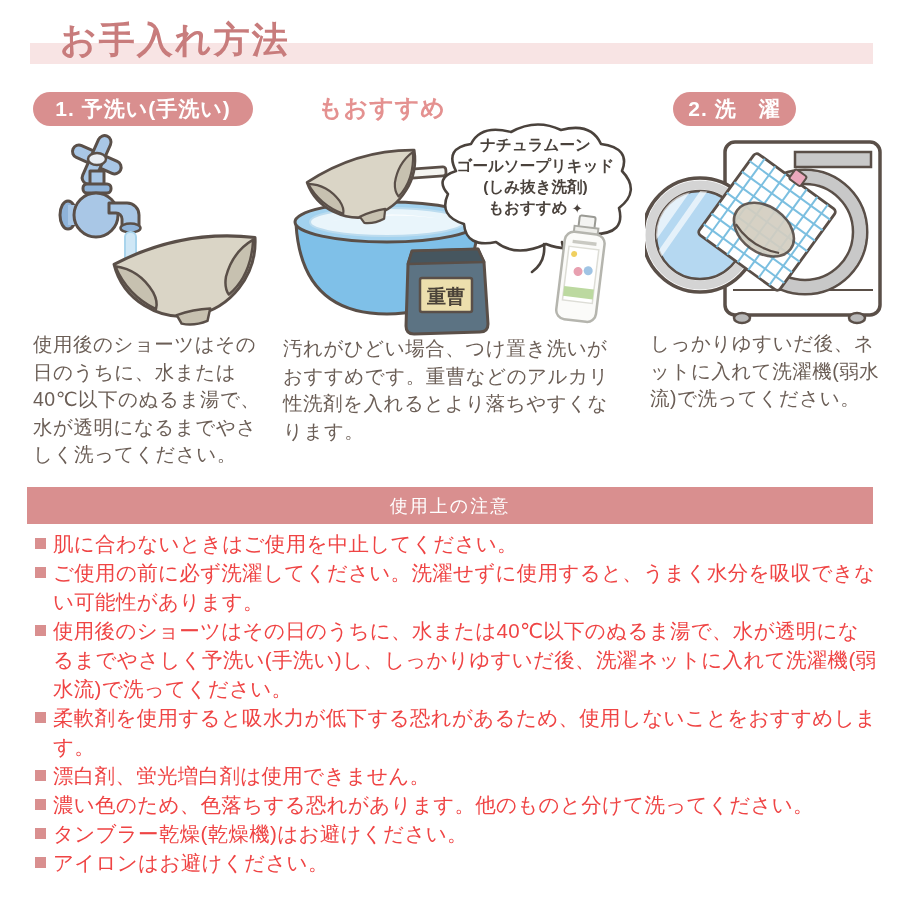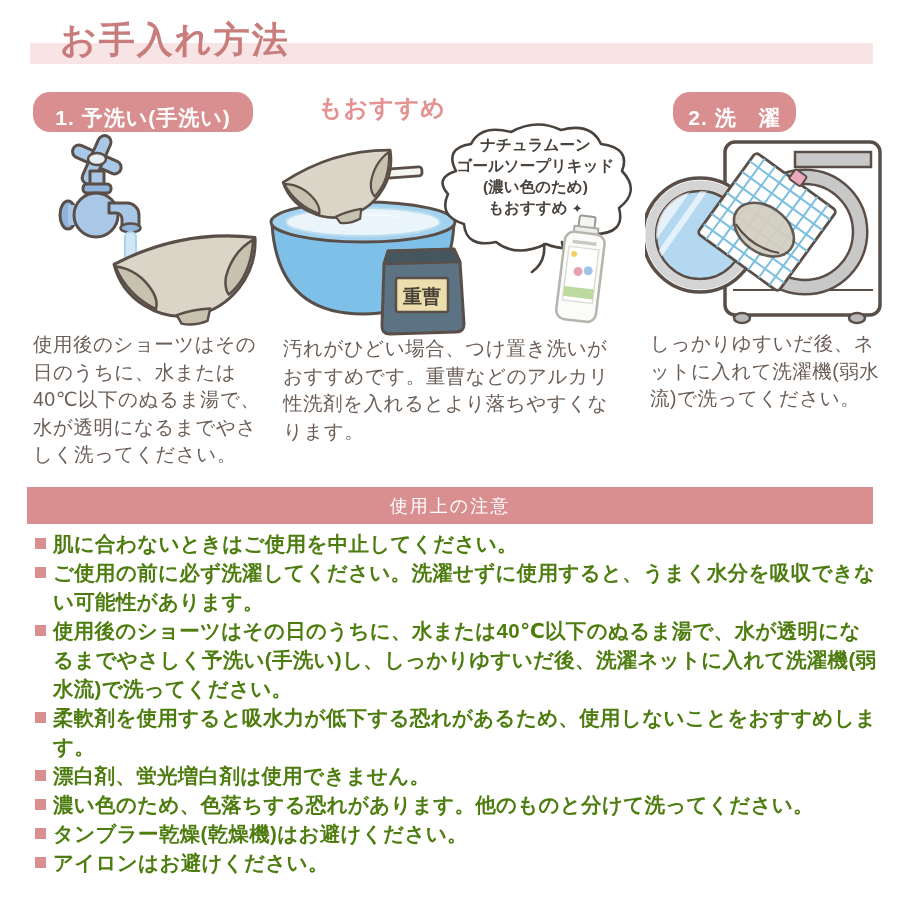--- a/index.html
+++ b/index.html
@@ -4,41 +4,41 @@
 <style>
   html,body{margin:0;padding:0;background:#fff;}
   #canvas{position:relative;width:900px;height:900px;background:#fff;overflow:hidden;
           font-family:"Liberation Sans","DejaVu Sans",sans-serif;color:#6b5e56;border-radius:11px;}
   .abs{position:absolute;}
   
   .title-band{left:30px;top:43px;width:843px;height:21px;background:#f8e4e4;}
   .page-title{left:60px;top:16px;font-family:"Liberation Serif","DejaVu Serif",serif;
               font-size:36px;font-weight:bold;color:#c87c7c;letter-spacing:2px;}
   
-  .pill{height:40px;background:#d98f8f;border-radius:17px;color:#fff;font-weight:bold;
-        font-size:21px;display:flex;align-items:flex-end;justify-content:center;letter-spacing:1px;}
+  .pill{height:34px;background:#d98f8f;border-radius:17px;color:#fff;font-weight:bold;
+        font-size:21px;display:flex;align-items:center;justify-content:center;letter-spacing:1px;}
   .pill1{left:33px;top:92px;width:220px;}
   .pill3{left:673px;top:92px;width:123px;}
   .plain-header{left:318px;top:92px;font-size:24px;font-weight:bold;color:#e49190;letter-spacing:1px;}
   
   .step-text{font-size:19.5px;line-height:27.5px;letter-spacing:0.5px;color:#6b5e56;}
   .text1{left:33px;top:331px;width:238px;}
   .text2{left:283px;top:335px;width:332px;}
   .text3{left:650px;top:330px;width:240px;}
   
   .bubble-text{left:428px;top:134px;width:215px;text-align:center;font-size:15.5px;
                line-height:21px;font-weight:bold;color:#4a423c;}
   .sparkle{font-size:13px;color:#4a423c;}
   
   .banner{left:27px;top:487px;width:846px;height:37px;background:#d98f8f;color:#fff;
           font-size:18px;display:flex;align-items:center;justify-content:center;letter-spacing:2px;}
   
   .notes{left:35px;top:529px;width:845px;list-style:none;margin:0;padding:0;}
   .notes li{display:flex;align-items:flex-start;font-size:20.5px;line-height:29px;
-            letter-spacing:0.3px;color:#4d7c0f;font-weight:bold;}
+            letter-spacing:0.3px;color:#ef4444;}
   .sq{flex:0 0 auto;width:11px;height:11px;background:#d98f8f;margin:9px 7px 0 0;}
   svg{display:block;}
 </style>
 </head>
 <body>
 
 <div id="canvas">
 
   <div class="abs title-band"></div>
   <div class="abs page-title">お手入れ方法</div>
@@ -74,21 +74,21 @@
 
       <g transform="translate(72,112) rotate(-6)" stroke="#5a4f48" stroke-width="3" stroke-linejoin="round">
         <path d="M5 20 Q76 -8 148 8 C146 46 116 76 80 79 C44 82 10 56 5 20 Z" fill="#dad5c6"></path>
         <path d="M6 22 Q30 28 41 52 Q45 62 42 69 Q15 52 6 22 Z" fill="#c7c1b0" stroke-width="2.5"></path>
         <path d="M146 10 Q124 20 115 44 Q112 55 116 62 Q140 46 146 10 Z" fill="#c7c1b0" stroke-width="2.5"></path>
         <path d="M62 77 Q79 73 96 74 L92 86 Q78 90 66 86 Z" fill="#c7c1b0" stroke-width="2.5"></path>
       </g>
     </svg>
   </div>
 
-  <div class="abs" style="left:264px;top:148px;">
+  <div class="abs" style="left:288px;top:148px;">
     <svg width="202" height="188" viewBox="0 0 202 188">
 
       <g stroke="#5a4f48" stroke-width="2.8" stroke-linejoin="round">
         <rect x="110" y="22" width="48" height="9" rx="3" fill="#f4f4f0" transform="rotate(-4 110 26)"></rect>
         <path d="M80 14 L116 14 L109 42 L88 42 Z" fill="#f4f4f0"></path>
       </g>
 
       <g stroke="#5a4f48" stroke-width="3" stroke-linejoin="round">
         <path d="M8 76 C12 142 48 166 99 166 C150 166 186 142 190 76 Q99 96 8 76 Z" fill="#7fc0e8"></path>
         <ellipse cx="99" cy="74" rx="92" ry="20" fill="#a2d2ef"></ellipse>
@@ -116,21 +116,21 @@
     <svg width="220" height="160" viewBox="0 0 220 160">
       <path d="M30 55 Q18 32 45 28 Q55 8 85 16 Q110 2 135 14 Q165 6 175 28 Q205 32 196 55
                Q215 75 193 92 Q200 118 168 118 Q150 140 120 128 Q90 142 70 126
                Q40 132 38 108 Q12 100 22 78 Q8 62 30 55 Z" fill="#ffffff" stroke="#4a423c" stroke-width="2.6" stroke-linejoin="round"></path>
       <path d="M118 128 Q120 146 106 156 M136 126 Q138 142 152 144" fill="none" stroke="#4a423c" stroke-width="2.6" stroke-linecap="round"></path>
     </svg>
   </div>
   <div class="abs bubble-text">
     <div>ナチュラムーン</div>
     <div>ゴールソープリキッド</div>
-    <div>(濃い色のため)</div>
+    <div>(しみ抜き洗剤)</div>
     <div>
       <span>もおすすめ</span>
       <span class="sparkle">✦</span>
     </div>
   </div>
 
   <div class="abs" style="left:549px;top:214px;">
     <svg width="66" height="116" viewBox="0 0 66 116">
       <g transform="rotate(7 33 58)">
         <rect x="24" y="2" width="16" height="13" rx="2" fill="#f4f4f2" stroke="#9a9a94" stroke-width="2"></rect>

